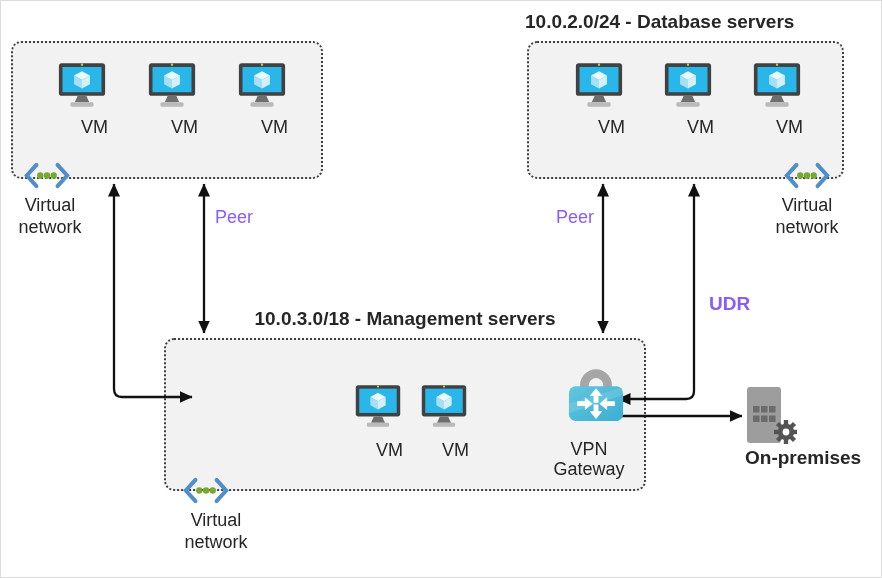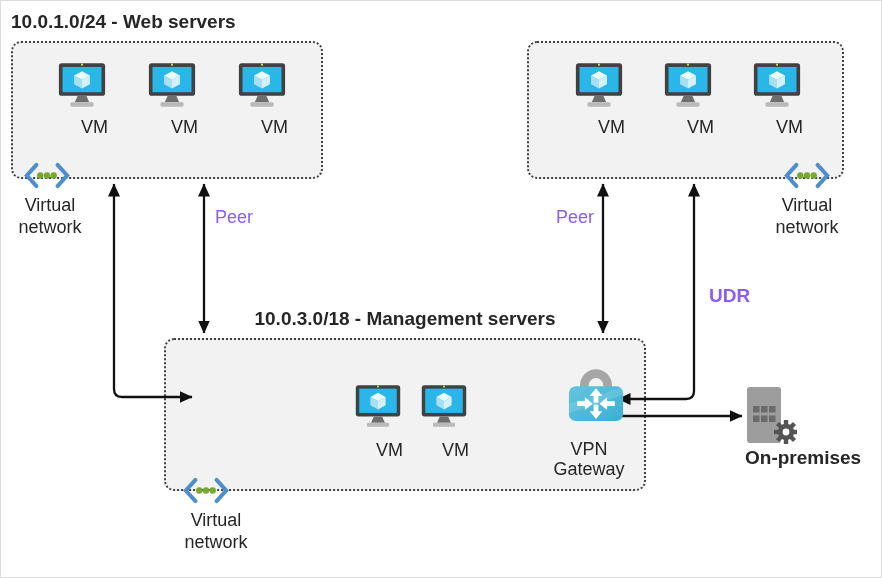--- a/index.html
+++ b/index.html
@@ -50,21 +50,21 @@
   #mgmt-vnet-icon{left:181px;top:476px;}
   #db-vnet-icon{left:782px;top:161px;}
   .vnet-label{position:absolute;font-size:18px;line-height:22px;text-align:center;z-index:4;color:#262626;}
   #web-vnet-label{left:9px;top:193px;width:80px;}
   #mgmt-vnet-label{left:170px;top:508px;width:90px;}
   #db-vnet-label{left:766px;top:193px;width:80px;}
   
   .conn-label{position:absolute;font-size:18px;z-index:2;color:#8b5cf6;}
   #peer-left-label{left:214px;top:206px;}
   #peer-right-label{left:548px;top:206px;width:45px;text-align:right;}
-  #udr-label{left:708px;top:284px;font-weight:bold;font-size:19px;}
+  #udr-label{left:708px;top:292px;font-weight:bold;font-size:19px;}
   #arrows{position:absolute;left:0;top:0;z-index:2;pointer-events:none;}
   .hidden-defs{position:absolute;width:0;height:0;overflow:hidden;}
 </style>
 </head>
 <body>
 
 <svg class="hidden-defs" aria-hidden="true">
   <defs>
     <linearGradient id="gw-grad" x1="0" y1="0" x2="1" y2="1">
       <stop offset="0" stop-color="#63C6DF"></stop>
@@ -129,21 +129,21 @@
     </symbol>
   </defs>
 </svg>
 
 <div class="canvas">
 
   <div class="subnet-box" id="web-box"></div>
   <div class="subnet-box" id="db-box"></div>
   <div class="subnet-box" id="mgmt-box"></div>
 
-  <div class="subnet-title" id="web-title">10.0.1.0/24 - Web servers</div>
+  <div class="subnet-title" id="db-title">10.0.2.0/24 - Database servers</div>
   <div class="subnet-title" id="mgmt-title">10.0.3.0/18 - Management servers</div>
 
   <svg id="arrows" width="882" height="578">
     <defs>
       <marker id="ah" markerUnits="userSpaceOnUse" markerWidth="16" markerHeight="14" refX="12.5" refY="6" orient="auto-start-reverse">
         <path d="M0 0 L13 6 L0 12 Z" fill="#111111"></path>
       </marker>
     </defs>
     <g fill="none" stroke="#111111" stroke-width="2.3">
       <path d="M113 183 L113 388 Q113 396 121 396 L191 396" marker-start="url(#ah)" marker-end="url(#ah)"></path>

